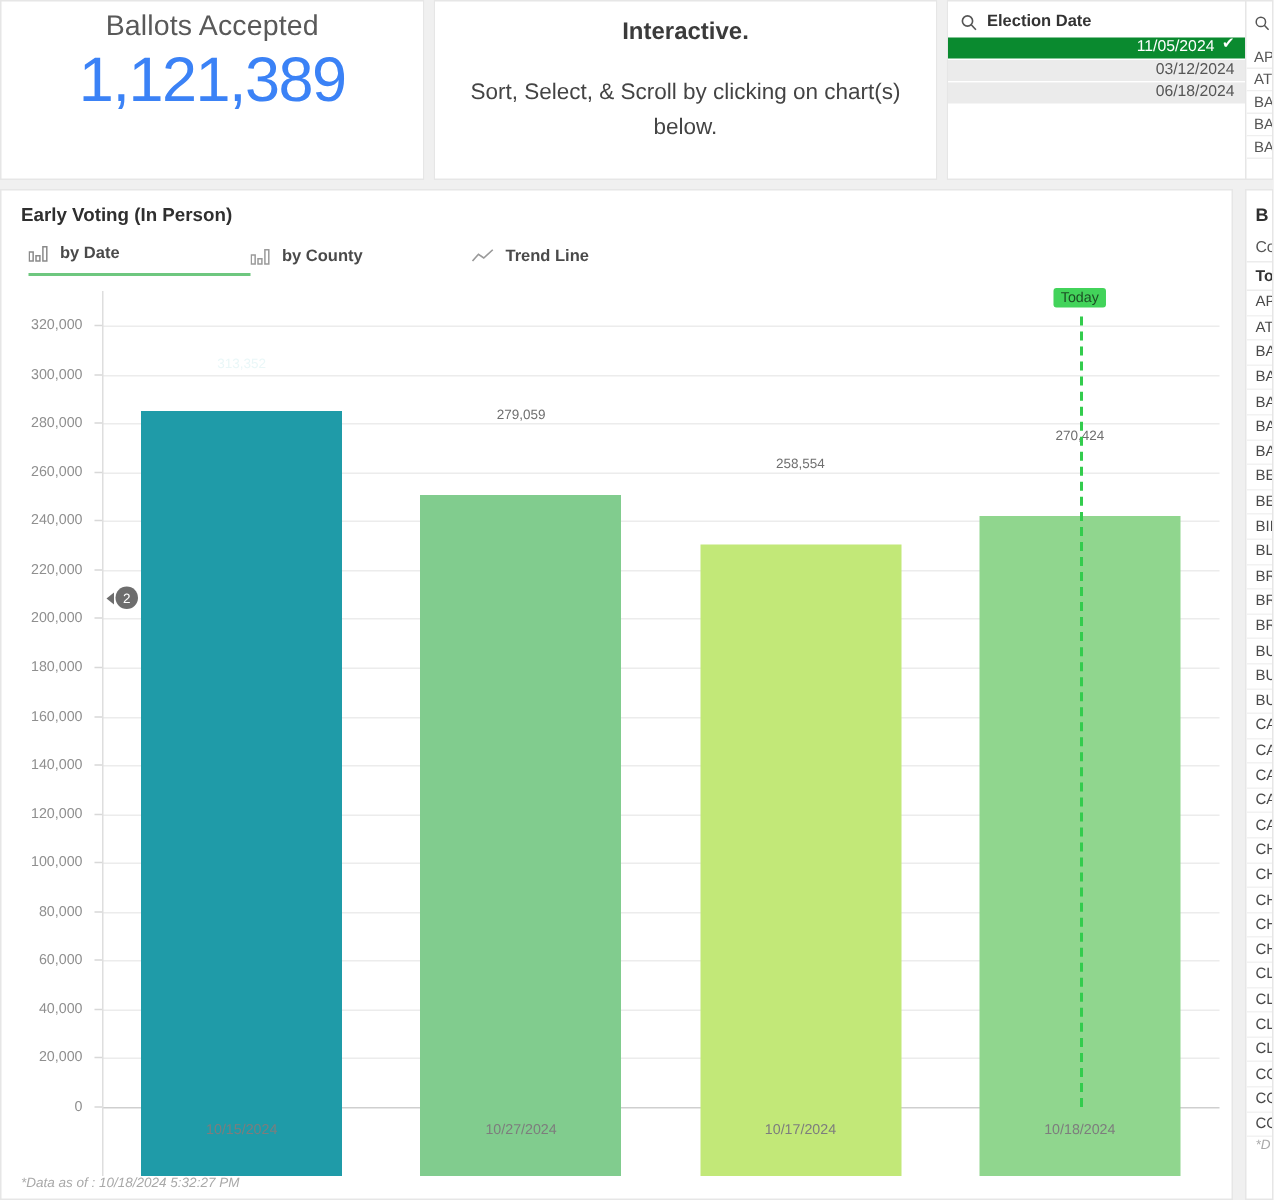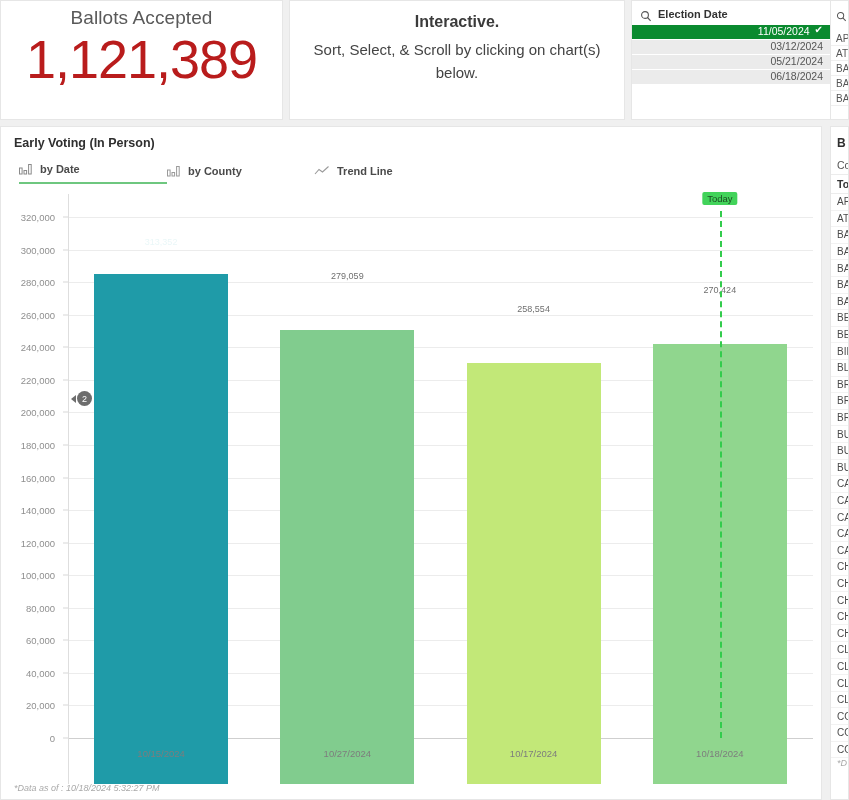--- a/index.html
+++ b/index.html
@@ -20,31 +20,31 @@
     width: 283px; height: 120px;
     display: flex; flex-direction: column;
     align-items: center; justify-content: flex-start;
     padding-top: 6px;
   }
   .kpi-title {
     font-size: 19px; color: #595959; font-weight: 400;
     letter-spacing: .1px; margin-bottom: 2px;
   }
   .kpi-value {
-    font-size: 54px; color: #b91c1c; font-weight: 300;
+    font-size: 42px; color: #3b82f6; font-weight: 300;
     line-height: 1.05; letter-spacing: -1px;
   }
 
   .info-card {
     width: 336px; height: 120px;
     display: flex; flex-direction: column;
     align-items: center; justify-content: flex-start;
     padding: 12px 22px 0 22px; text-align: center;
   }
-  .info-title { font-size: 16px; font-weight: 700; color: #3b3b3b; margin-bottom: 8px; }
+  .info-title { font-size: 16px; font-weight: 700; color: #3b3b3b; margin-bottom: 20px; }
   .info-body { font-size: 15px; color: #444; line-height: 1.5; font-weight: 400; }
 
   .filter-card {
     width: 200px; height: 120px;
     padding: 0; position: relative; overflow: hidden;
   }
   .filter-head {
     display: flex; align-items: center; gap: 6px;
     padding: 7px 8px 5px 8px;
   }
@@ -220,23 +220,20 @@
         </span>
         <span class="ftitle">Election Date</span>
       </div>
       <div class="filter-list">
         <div class="filter-row selected">
           <span>11/05/2024</span>
           <span class="check">✔</span>
         </div>
         <div class="filter-row">
           <span>03/12/2024</span>
-        </div>
-        <div class="filter-row">
-          <span>05/21/2024</span>
         </div>
         <div class="filter-row">
           <span>06/18/2024</span>
         </div>
       </div>
     </div>
   </div>
 
   <div class="chart-panel">
     <div class="chart-title">Early Voting (In Person)</div>

